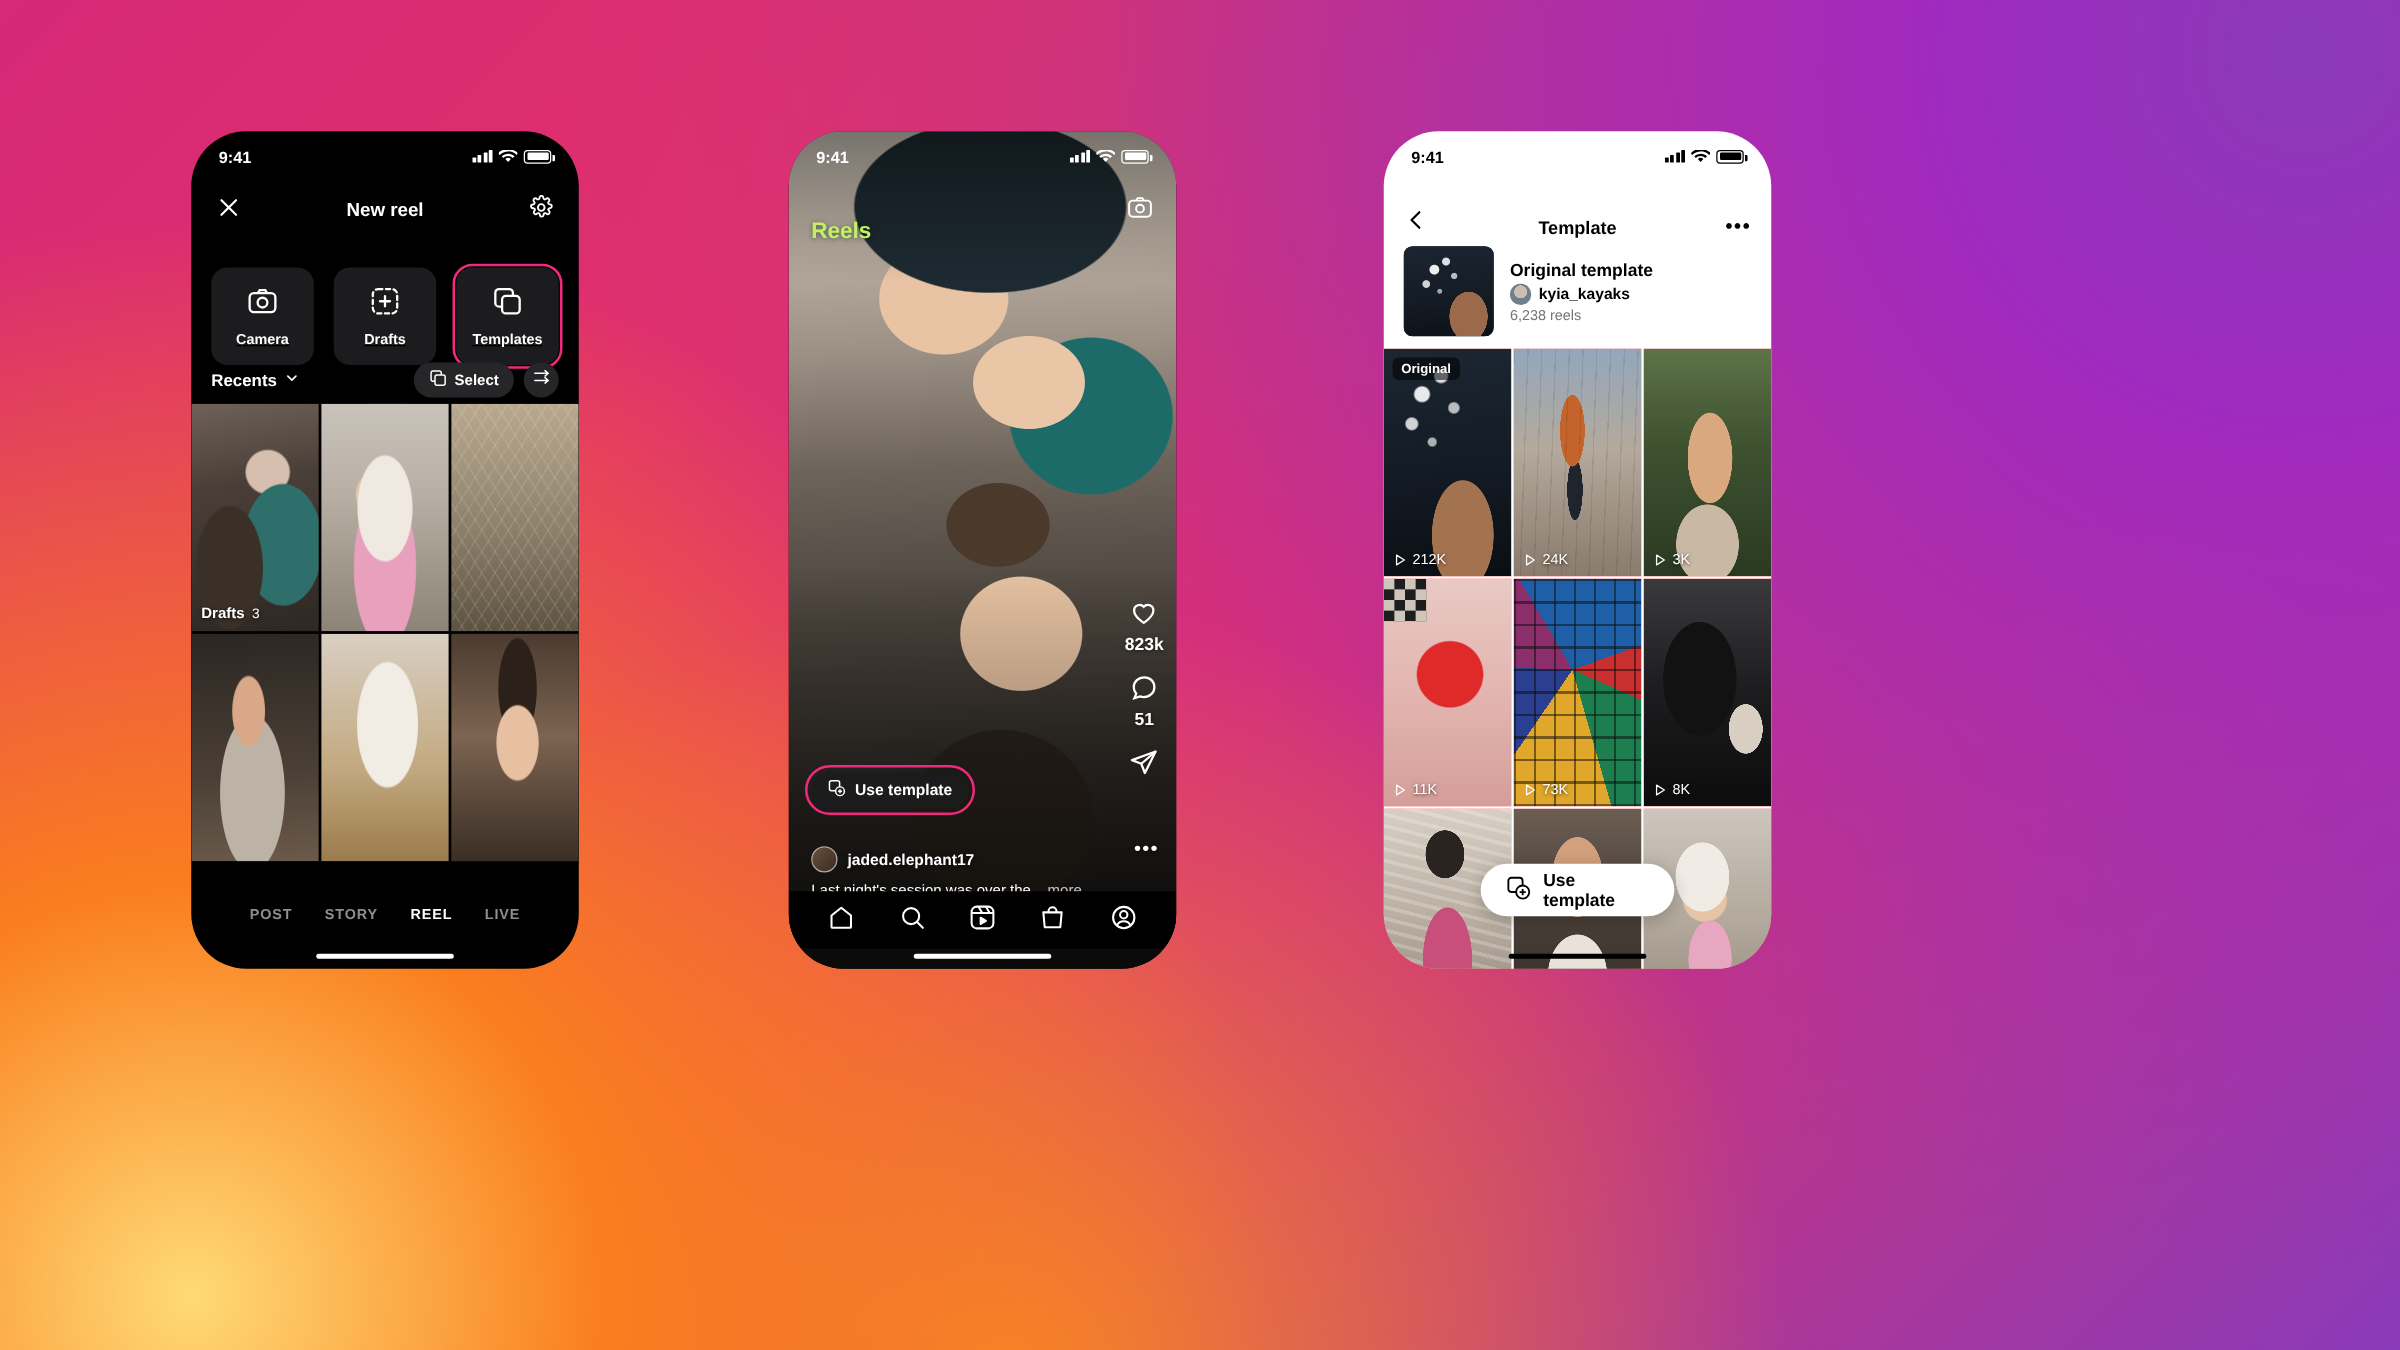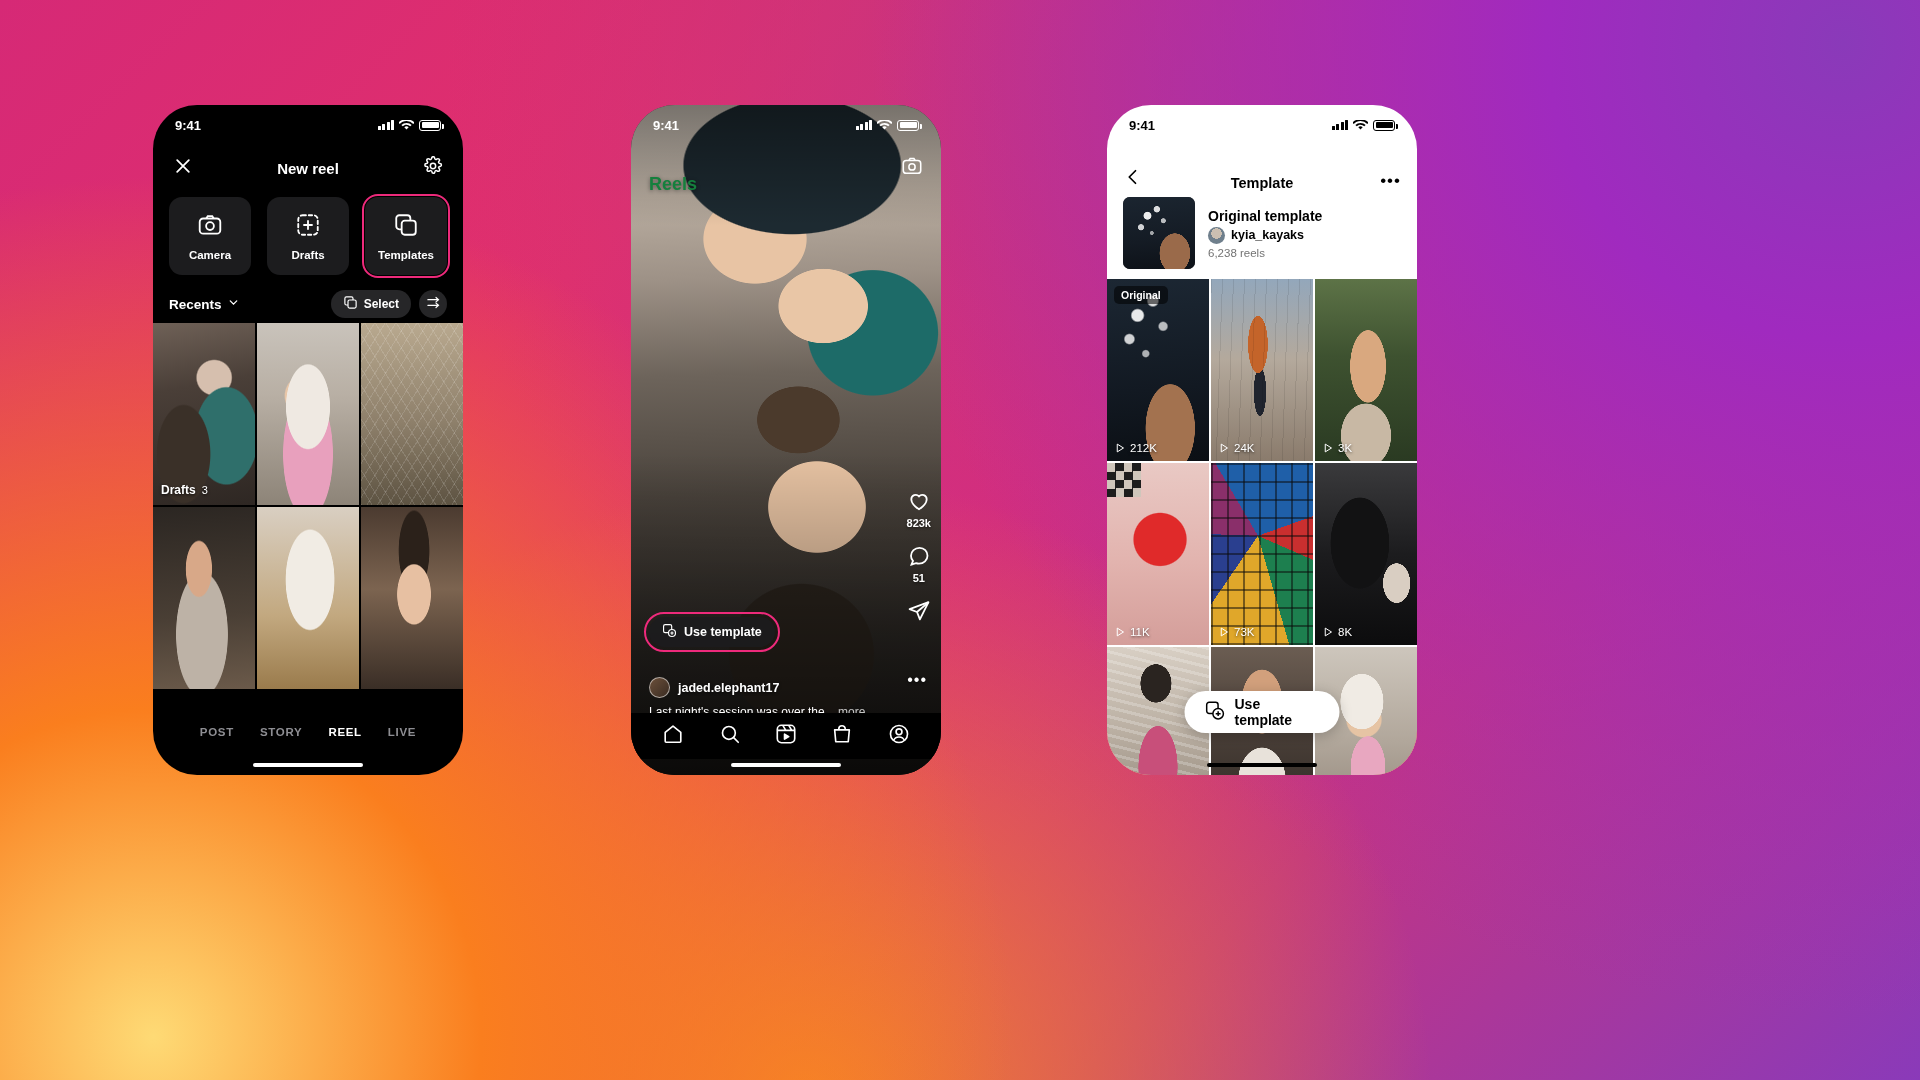--- a/index.html
+++ b/index.html
@@ -42,22 +42,22 @@
   .homebar { position:absolute; bottom:8px; left:50%; transform:translateX(-50%);
     width:110px; height:4px; border-radius:2px; z-index:45; }
   .homebar.on-dark { background:#fff; }
   .homebar.on-light { background:#000; }
 
   
   #phone1 .nav { position:absolute; top:42px; left:0; right:0; height:42px;
     display:flex; align-items:center; justify-content:space-between; padding:0 20px; }
   #phone1 .nav-title { position:absolute; left:0; right:0; text-align:center;
     color:#fff; font-size:15px; font-weight:700; pointer-events:none; }
-  .modes { position:absolute; top:92px; left:16px; right:16px; height:78px;
-    display:flex; gap:16px; }
+  .modes { position:absolute; top:109px; left:16px; right:16px; height:78px;
+    display:flex; gap:16px;text-decoration:underline; }
   .mode { flex:1; background:#1c1c1e; border-radius:13px;
     display:flex; flex-direction:column; align-items:center; justify-content:center; gap:9px;
     color:#fff; font-size:11.5px; font-weight:700; position:relative; }
   .mode.hl { outline:2.5px solid #ED2A7B; outline-offset:1.5px; border-radius:13px; }
 
   .recents { position:absolute; top:182px; left:16px; right:16px; height:34px;
     display:flex; align-items:center; justify-content:space-between; }
   .recents-left { display:flex; align-items:center; gap:5px;
     color:#fff; font-size:13.5px; font-weight:700; }
   .recents-right { display:flex; align-items:center; gap:8px; }
@@ -77,26 +77,26 @@
 
   .tabs1 { position:absolute; left:0; right:0; bottom:28px; height:30px;
     display:flex; align-items:center; justify-content:center; gap:26px; }
   .tab1 { color:#8e8e93; font-size:11.5px; font-weight:700; letter-spacing:.7px; }
   .tab1.active { color:#fff; }
 
   
   #phone2 .reelbg { position:absolute; inset:0; }
   #phone2 .nav { position:absolute; top:42px; left:0; right:0; height:42px;
     display:flex; align-items:center; justify-content:space-between; padding:0 18px; z-index:10; }
-  #phone2 .reels-title { color:#15803d; font-size:18px; font-weight:700;
+  #phone2 .reels-title { color:#bef264; font-size:18px; font-weight:700;
     text-shadow:0 1px 4px rgba(0,0,0,.45);margin-top:32px; }
   .rail { position:absolute; right:10px; bottom:150px; z-index:12;
     display:flex; flex-direction:column; align-items:center; gap:15px; }
   .rail-item { display:flex; flex-direction:column; align-items:center; gap:2px;
-    color:#fff; font-size:11px; font-weight:600; text-shadow:0 1px 3px rgba(0,0,0,.6); }
+    color:#fff; font-size:14px; font-weight:600; text-shadow:0 1px 3px rgba(0,0,0,.6); }
   .usetpl { position:absolute; left:18px; bottom:128px; z-index:14;
     background:rgba(28,28,30,.86); border-radius:18px; height:30px; padding:0 13px;
     display:flex; align-items:center; gap:7px; color:#fff; font-size:12.5px; font-weight:700;
     outline:2.5px solid #ED2A7B; outline-offset:3px; }
   .meta { position:absolute; left:18px; right:54px; bottom:54px; z-index:12; }
   .meta-user { display:flex; align-items:center; gap:8px; margin-bottom:7px; }
   .avatar { width:21px; height:21px; border-radius:50%; flex:none;
     background:linear-gradient(135deg,#6b4f3a,#3a2c22); border:1.5px solid rgba(255,255,255,.55);
     overflow:hidden; position:relative; }
   .meta-name { color:#fff; font-size:12.5px; font-weight:700; text-shadow:0 1px 3px rgba(0,0,0,.6); }

